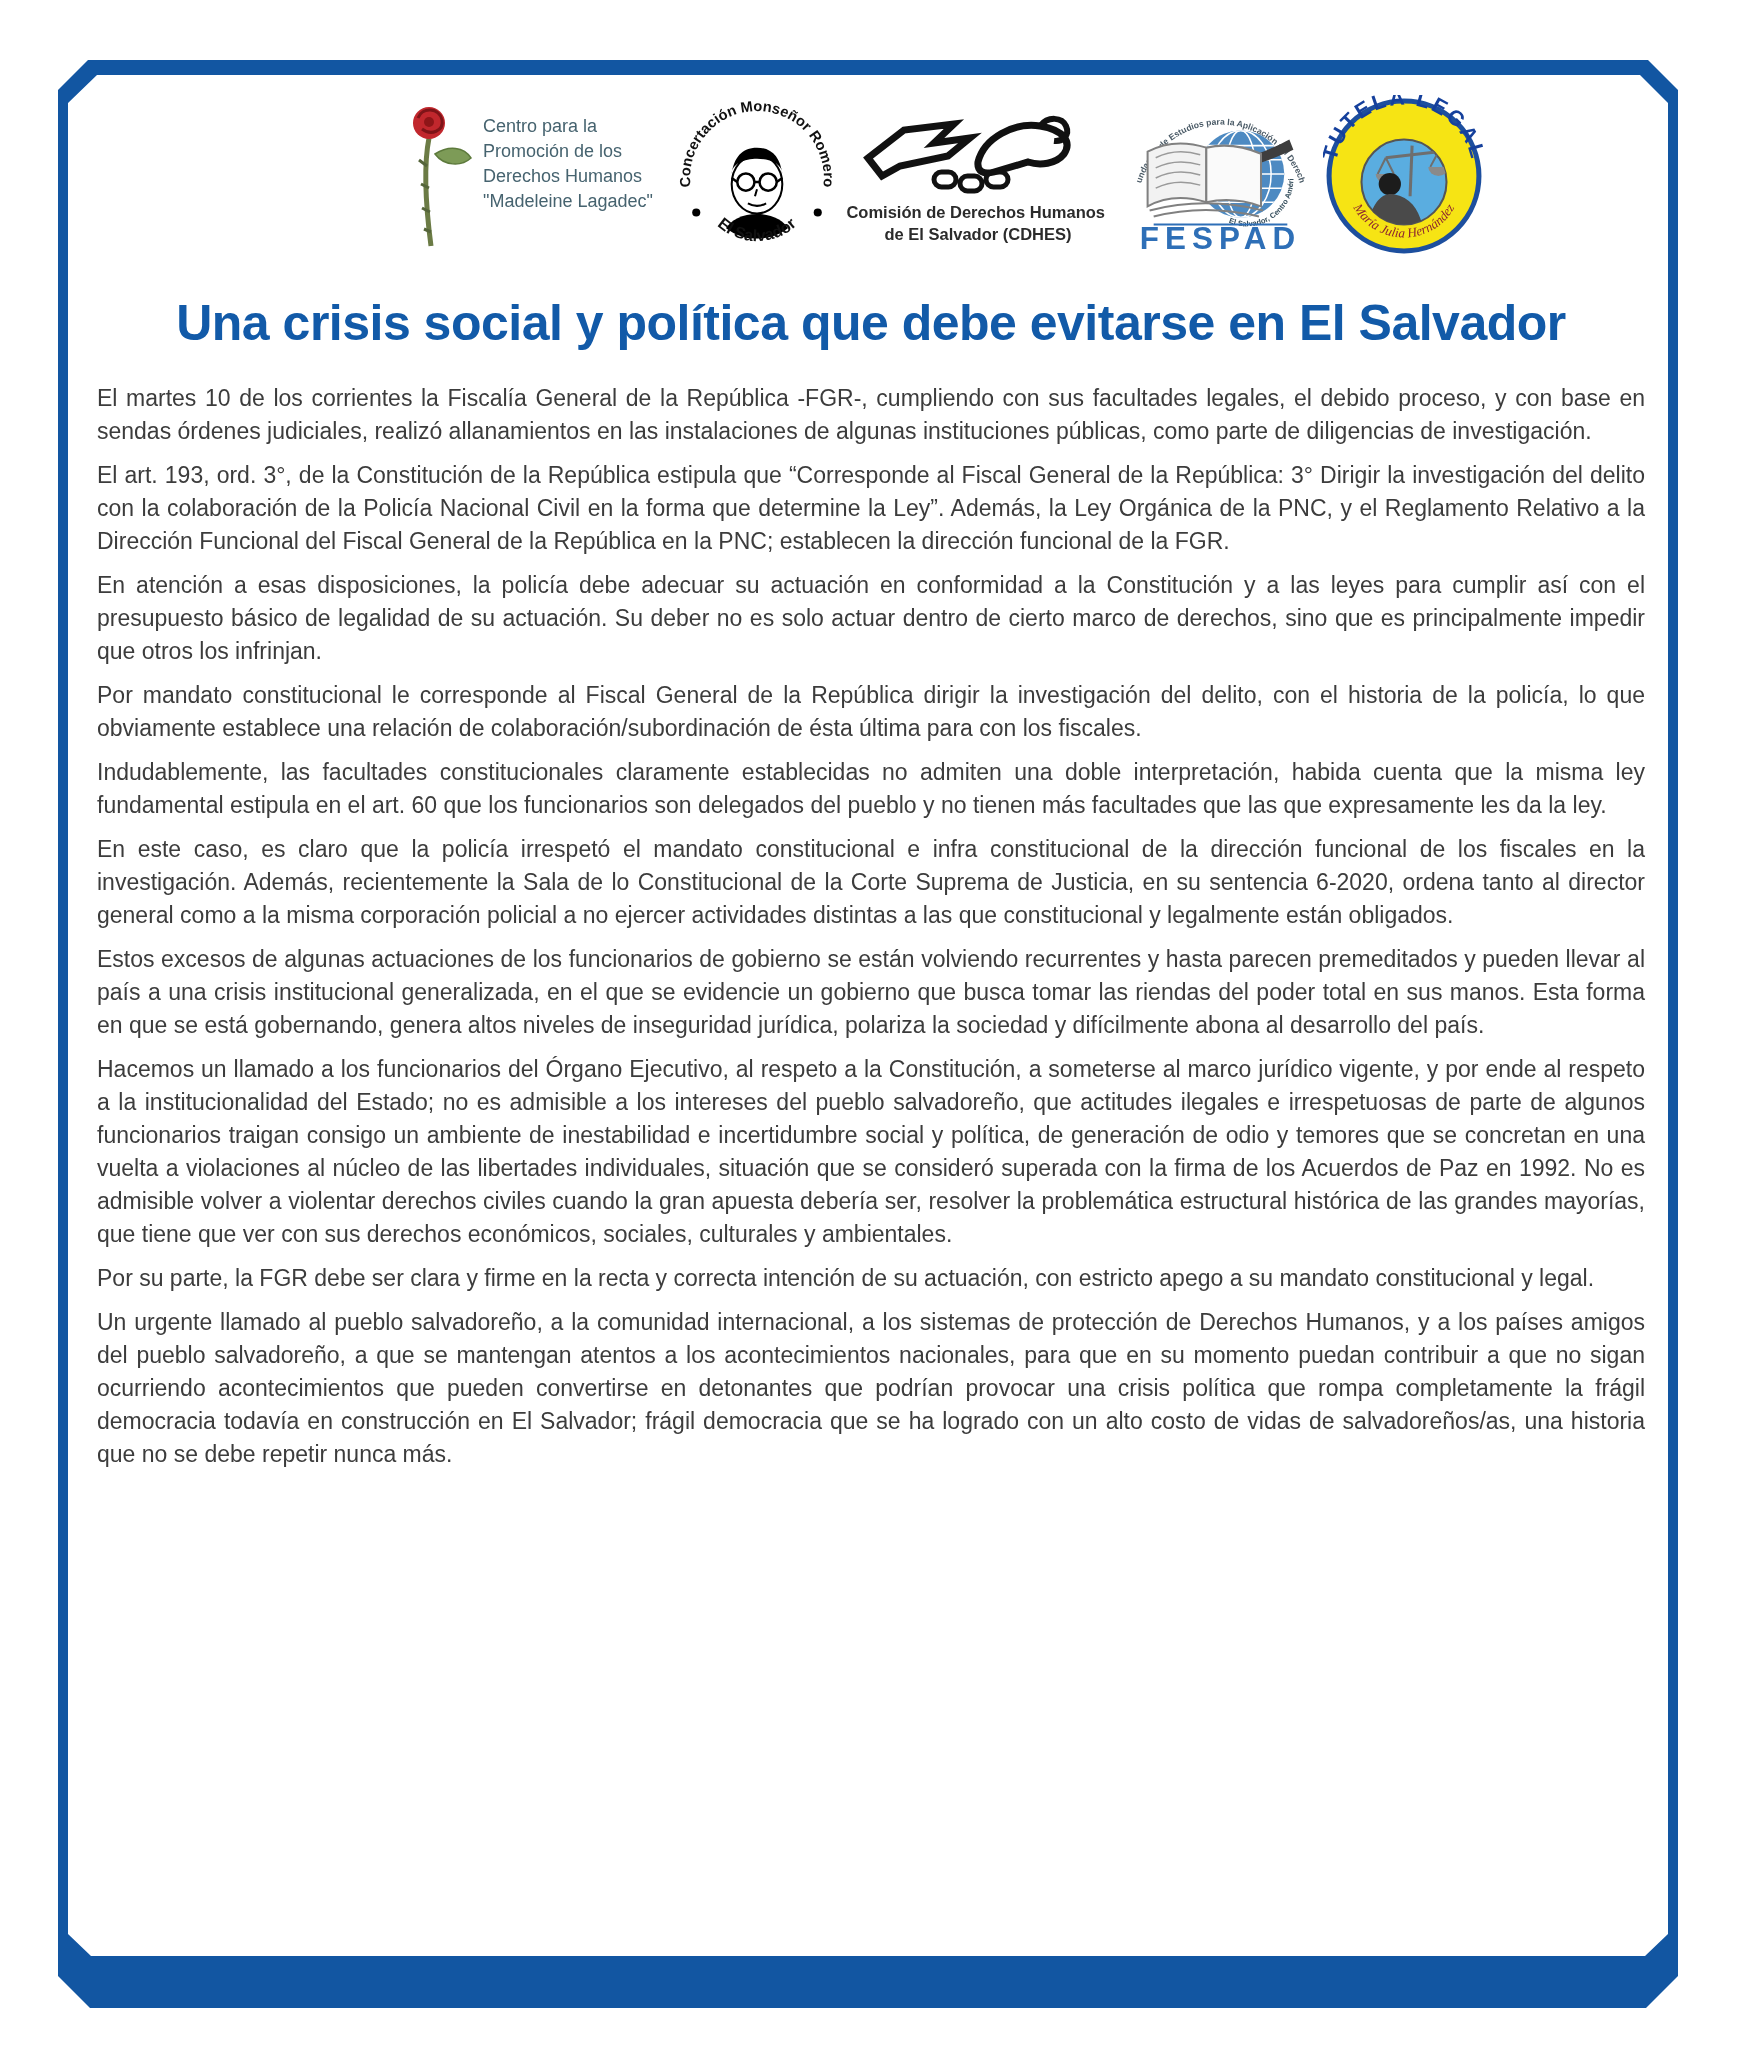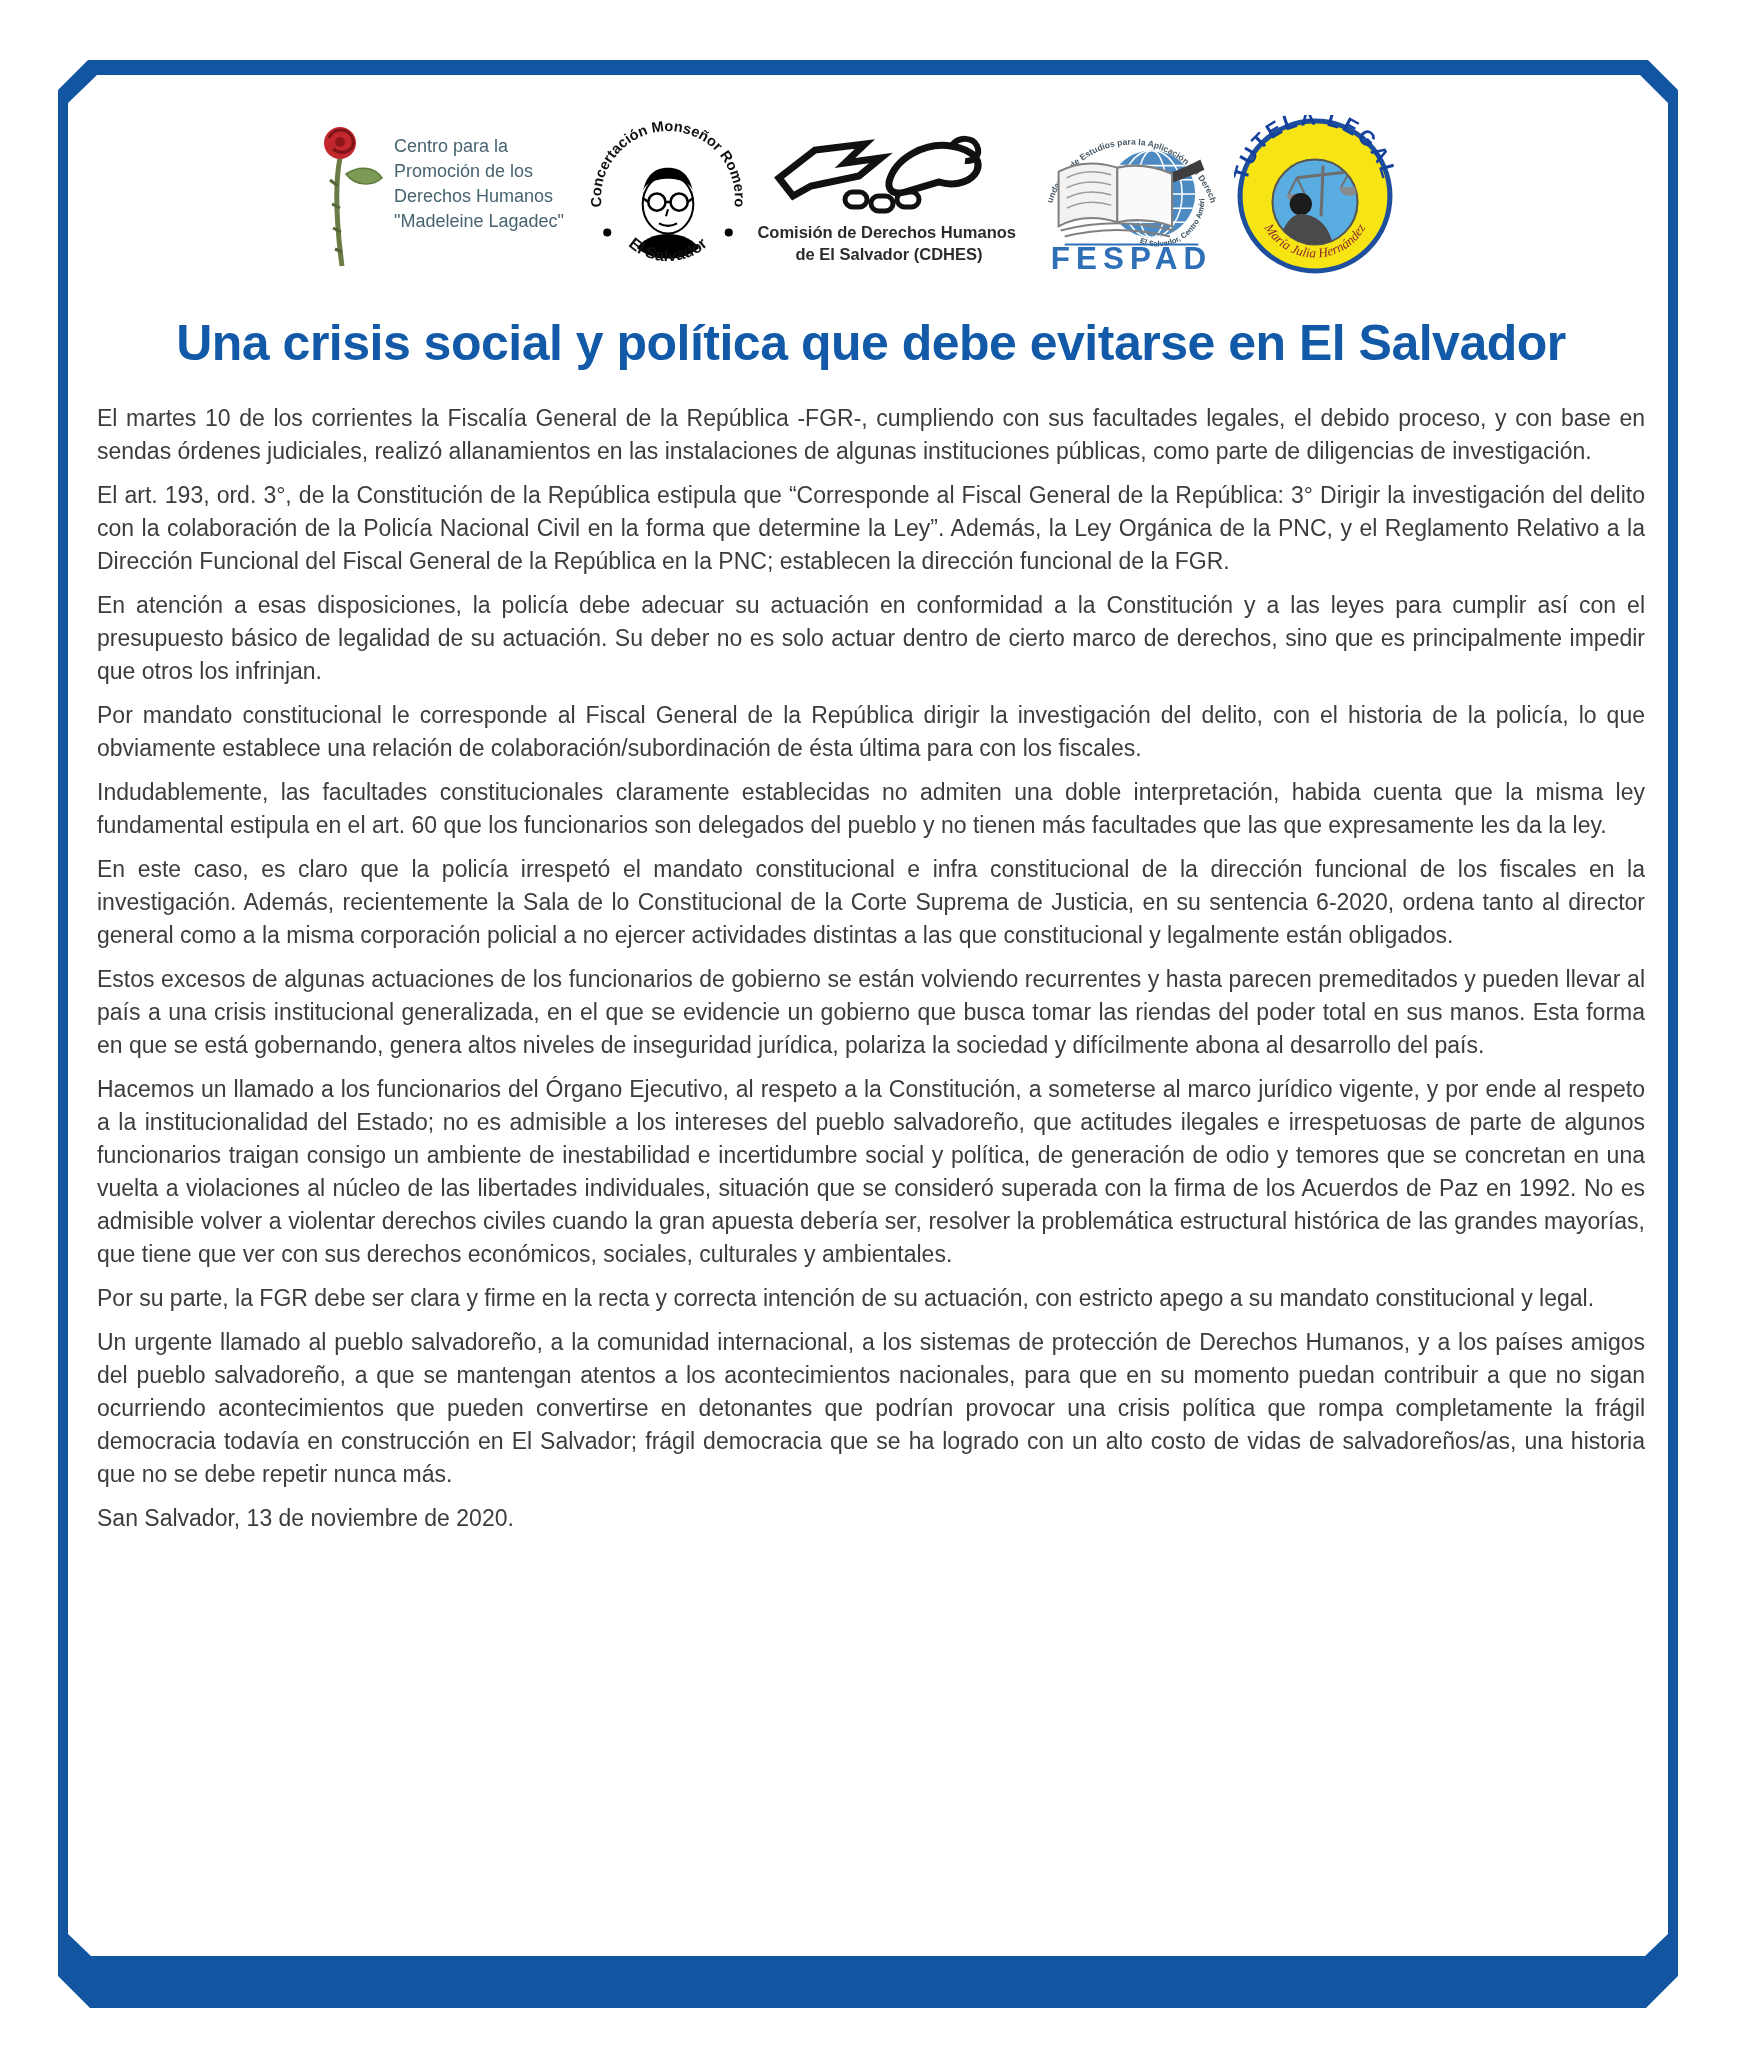--- a/index.html
+++ b/index.html
@@ -3,21 +3,21 @@
 <meta charset="utf-8">
 <style>
   html,body{margin:0;padding:0;}
   body{
     width:1737px;height:2067px;position:relative;background:#ffffff;
     font-family:"Liberation Sans","DejaVu Sans",sans-serif;
     -webkit-font-smoothing:antialiased;
   }
   .frame-svg{position:absolute;left:0;top:0;width:1737px;height:2067px;pointer-events:none;}
   .content{position:absolute;left:97px;top:92px;width:1548px;}
-  .logos{display:flex;justify-content:flex-start;align-items:center;height:168px;padding:0 160px 0 185px;margin-top:20px;}
+  .logos{display:flex;justify-content:flex-end;align-items:center;height:168px;padding:0 160px 0 185px;}
   .logo{flex:0 0 auto;}
   h1.doc-title{
     text-align:center;color:#125aa8;font-size:50px;font-weight:bold;
     margin:34px 0 0 0;letter-spacing:-0.5px;
   }
   .body-text p{
     font-size:23px;line-height:33px;color:#3c3c3c;text-align:justify;
     margin:11px 0;
   }
   .body-text p.first{margin-top:30px;}
@@ -170,16 +170,15 @@
     <p class="first">El martes 10 de los corrientes la Fiscalía General de la República -FGR-, cumpliendo con sus facultades legales, el debido proceso, y con base en sendas órdenes judiciales, realizó allanamientos en las instalaciones de algunas instituciones públicas, como parte de diligencias de investigación.</p>
     <p>El art. 193, ord. 3°, de la Constitución de la República estipula que “Corresponde al Fiscal General de la República: 3° Dirigir la investigación del delito con la colaboración de la Policía Nacional Civil en la forma que determine la Ley”.  Además, la Ley Orgánica de la PNC, y el Reglamento Relativo a la Dirección Funcional del Fiscal General de la República en la PNC; establecen la dirección funcional de la FGR.</p>
     <p>En atención a esas disposiciones, la policía debe adecuar su actuación en conformidad a la Constitución y a las leyes para cumplir así con el presupuesto básico de legalidad de su actuación. Su deber no es solo actuar dentro de cierto marco de derechos, sino que es principalmente impedir que otros los infrinjan.</p>
     <p>Por mandato constitucional le corresponde al Fiscal General de la República dirigir la investigación del delito, con el historia de la policía, lo que obviamente establece una relación de colaboración/subordinación de ésta última para con los fiscales.</p>
     <p>Indudablemente, las facultades constitucionales claramente establecidas no admiten una doble interpretación, habida cuenta que la misma ley fundamental estipula en el art. 60 que los funcionarios son delegados del pueblo y no tienen más facultades que las que expresamente les da la ley.</p>
     <p>En este caso, es claro que la policía irrespetó el mandato constitucional e infra constitucional de la dirección funcional de los fiscales en la investigación. Además, recientemente la Sala de lo Constitucional de la Corte Suprema de Justicia, en su sentencia 6-2020, ordena tanto al director general como a la misma corporación policial a no ejercer actividades distintas a las que constitucional y legalmente están obligados.</p>
     <p>Estos excesos de algunas actuaciones de los funcionarios de gobierno se están volviendo recurrentes y hasta parecen premeditados y pueden llevar al país a una crisis institucional generalizada, en el que se evidencie un gobierno que busca tomar las riendas del poder total en sus manos. Esta forma en que se está gobernando, genera altos niveles de inseguridad jurídica, polariza la sociedad y difícilmente abona al desarrollo del país.</p>
     <p>Hacemos un llamado a los funcionarios del Órgano Ejecutivo, al respeto a la Constitución, a someterse al marco jurídico vigente, y por ende al respeto a la institucionalidad del Estado; no es admisible a los intereses del pueblo salvadoreño, que actitudes ilegales e irrespetuosas de parte de algunos funcionarios traigan consigo un ambiente de inestabilidad e incertidumbre social y política, de generación de odio y temores que se concretan en una vuelta a violaciones al núcleo de las libertades individuales, situación que se consideró superada con la firma de los Acuerdos de Paz en 1992. No es admisible volver a violentar derechos civiles cuando la gran apuesta debería ser, resolver la problemática estructural histórica de las grandes mayorías, que tiene que ver con sus derechos económicos, sociales, culturales y ambientales.</p>
     <p>Por su parte, la FGR debe ser clara y firme en la recta y correcta intención de su actuación, con estricto apego a su mandato constitucional y legal.</p>
     <p>Un urgente llamado al pueblo salvadoreño, a la comunidad internacional, a los sistemas de protección de Derechos Humanos, y a los países amigos del pueblo salvadoreño, a que se mantengan atentos a los acontecimientos nacionales, para que en su momento puedan contribuir a que no sigan ocurriendo acontecimientos que pueden convertirse en detonantes que podrían provocar una crisis política que rompa completamente la frágil democracia todavía en construcción en El Salvador; frágil democracia que se ha logrado con un alto costo de vidas de salvadoreños/as, una historia que no se debe repetir nunca más.</p>
-    <p class="dateline">San Salvador, 13 de noviembre de 2020.</p>
   </div>
 
 </div>
 
 </body></html>

